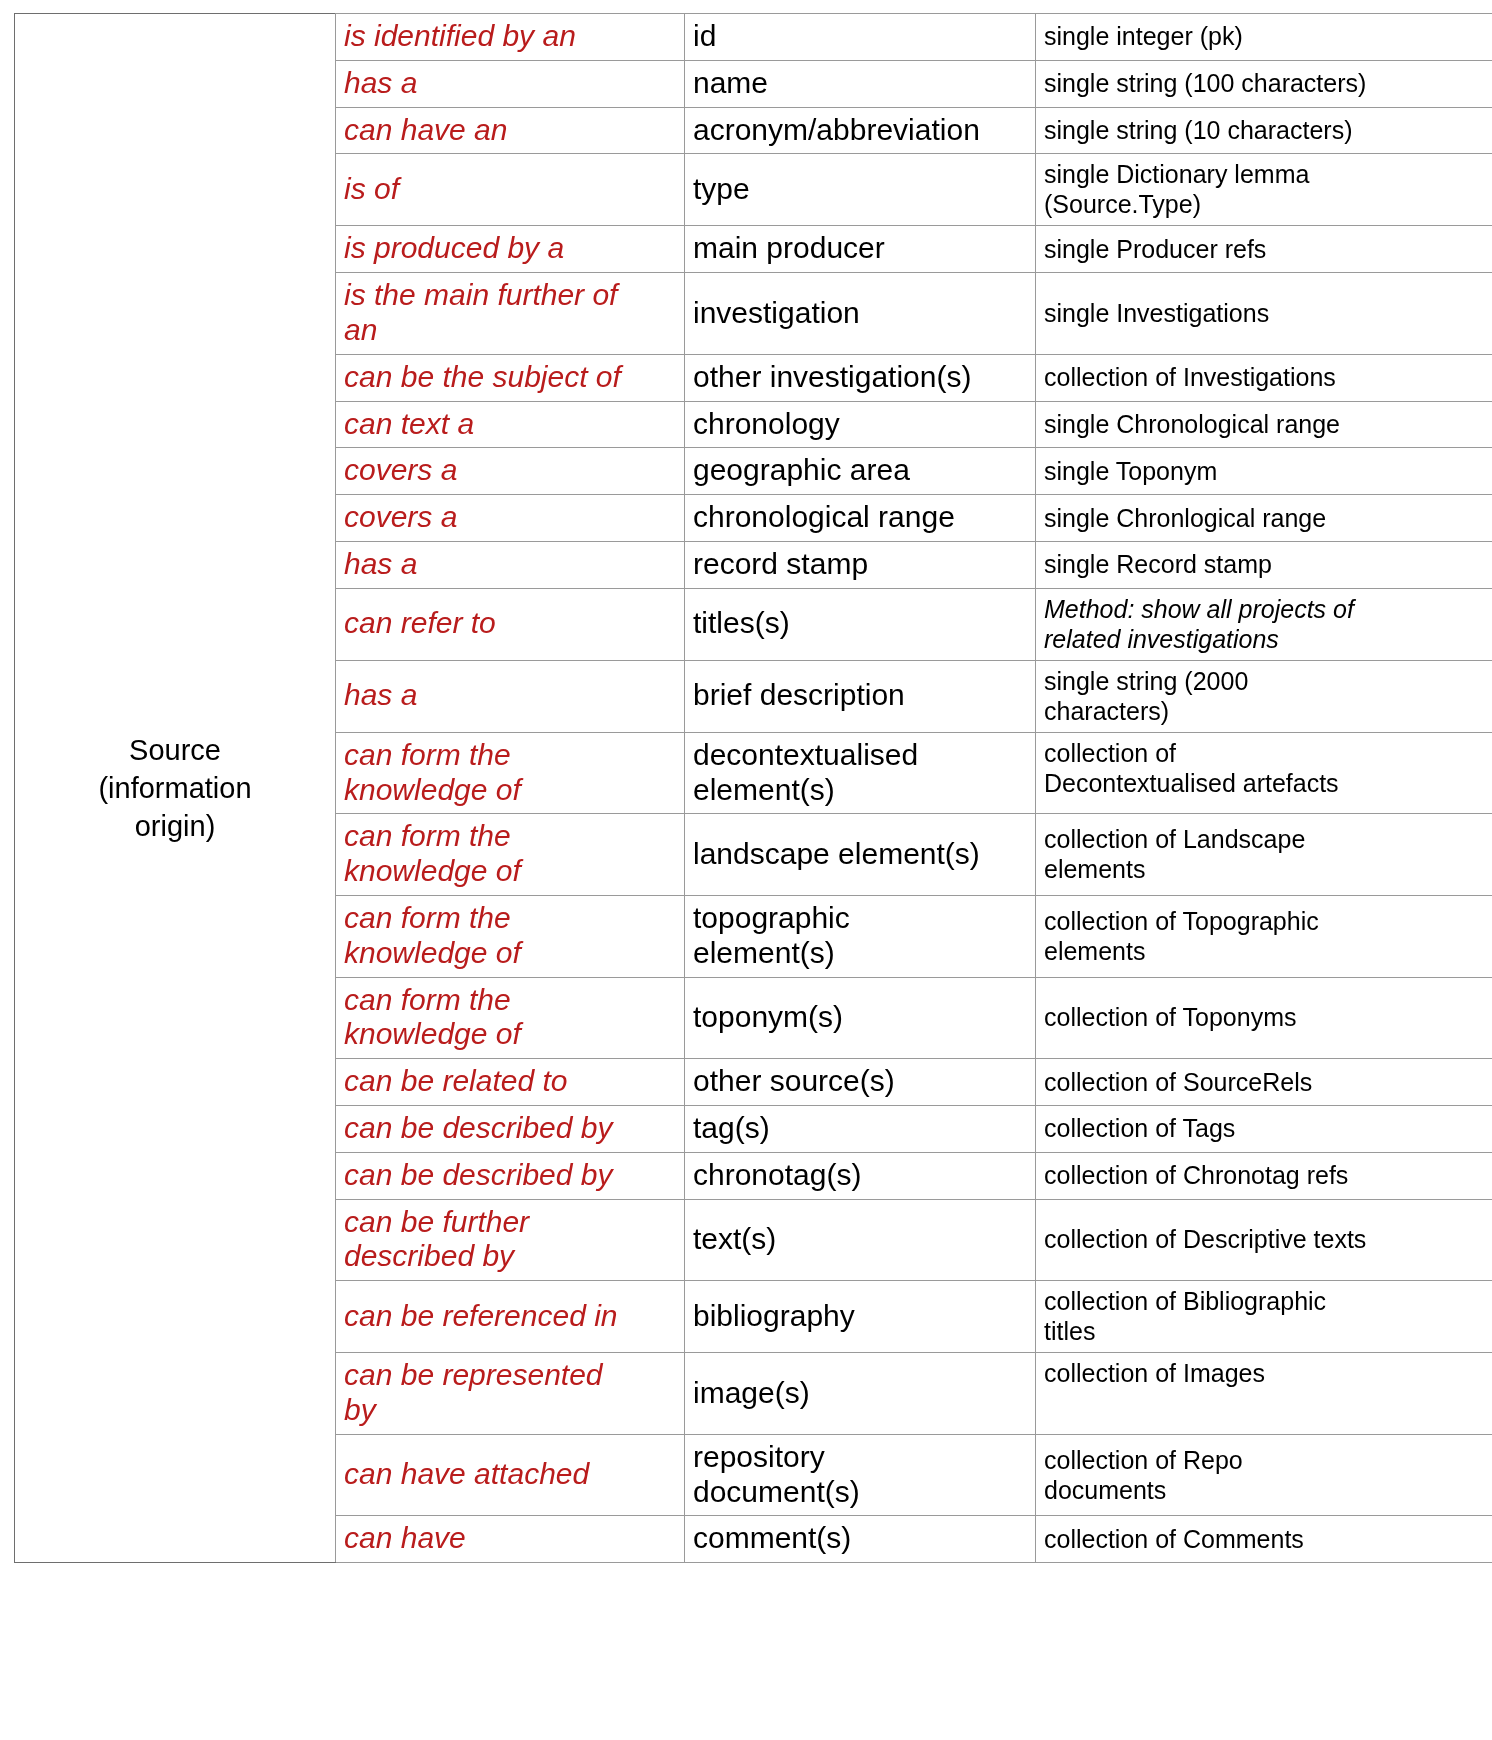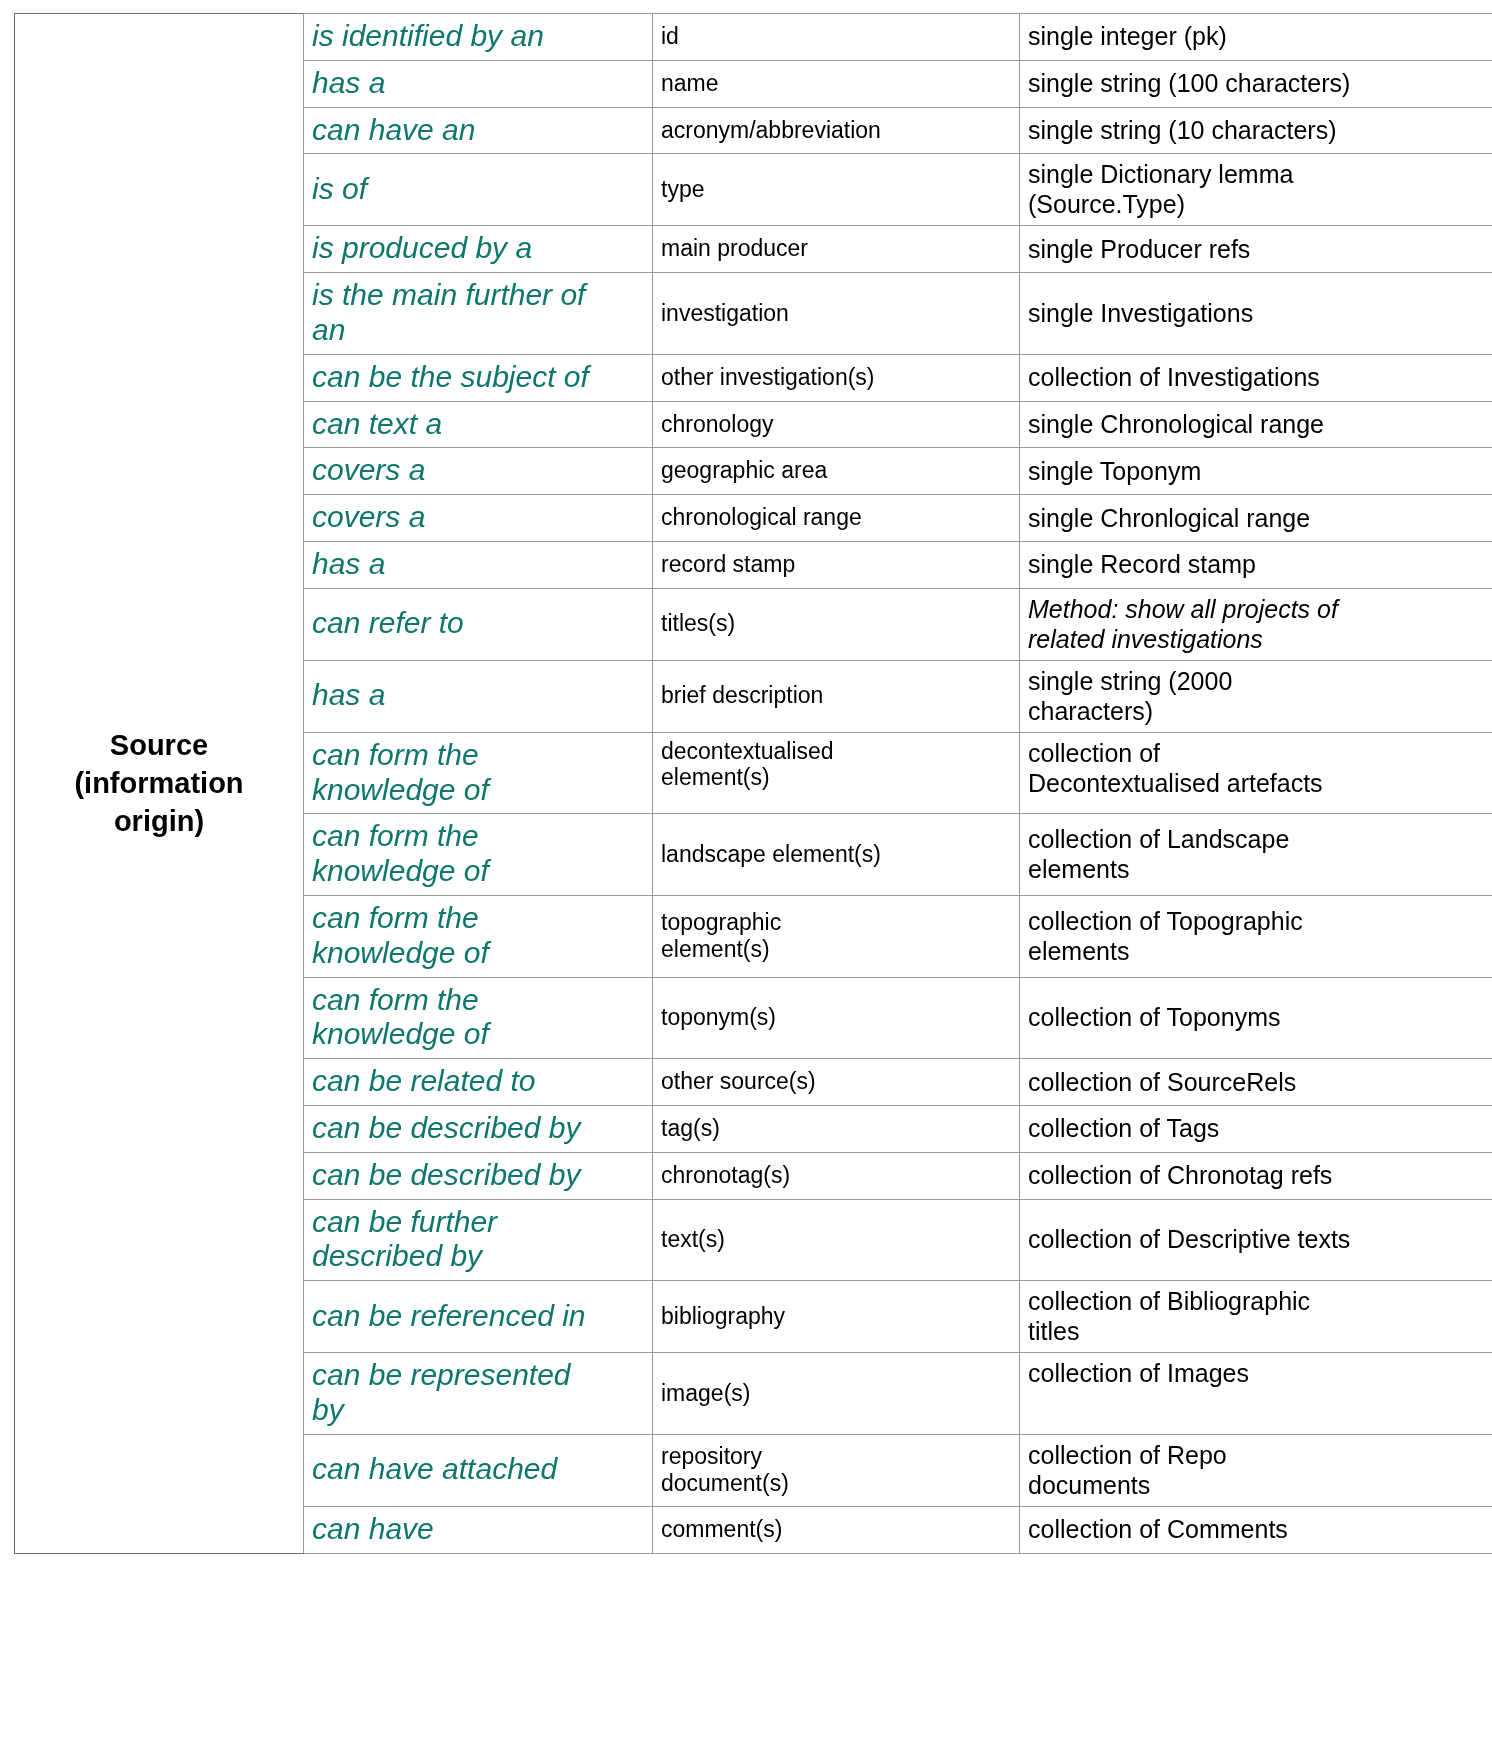--- a/index.html
+++ b/index.html
@@ -36,51 +36,51 @@
     padding: 0;
     vertical-align: middle;
     background: #ffffff;
   }
 
   
   td.entity-label {
     width: 276px;
     text-align: center;
     vertical-align: middle;
-    font-weight: bold;
+    font-weight: normal;
     font-size: 29px;
     line-height: 1.32;
     color: #000000;
-    padding: 4px 6px;
+    padding: 4px 22px;
     border-left: 1px solid #6e6e6e;
     border-top: 1px solid #6e6e6e;
     border-bottom: 1px solid #6e6e6e;
     border-right: 1px solid #9a9a9a;
   }
   td.entity-label .label-line { display: block; white-space: nowrap; }
 
   
   td.rel {
     width: 338px;
-    color: #0f766e;
+    color: #b91c1c;
     font-style: italic;
     font-size: 30px;
     line-height: 1.16;
     padding: 5px 2px 6px 8px;
     vertical-align: middle;
     border-color: #9a9a9a;
   }
 
   
   td.attr {
     width: 338px;
     color: #000000;
-    font-size: 23px;
+    font-size: 30px;
     line-height: 1.16;
-    padding: 5px 20px 6px 8px;
+    padding: 5px 4px 6px 8px;
     vertical-align: middle;
     border-color: #9a9a9a;
   }
 
   
   td.spec {
     width: 511px;
     color: #000000;
     font-size: 25px;
     line-height: 1.2;

